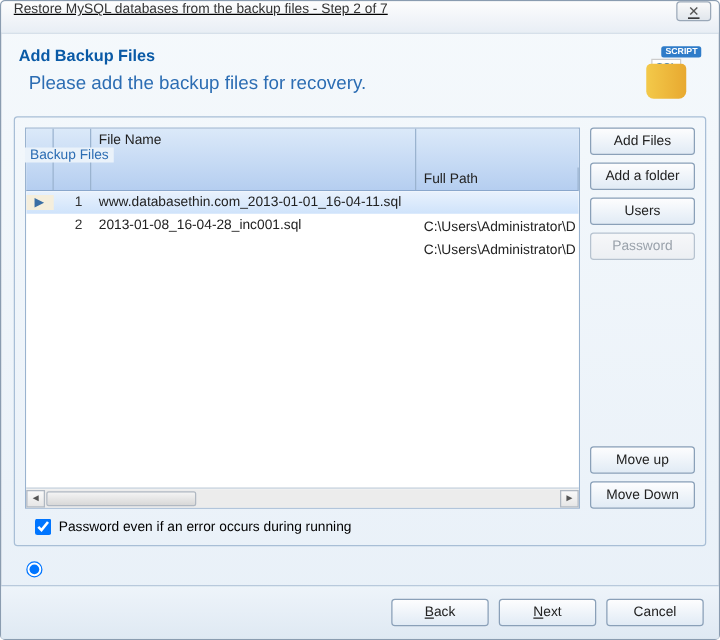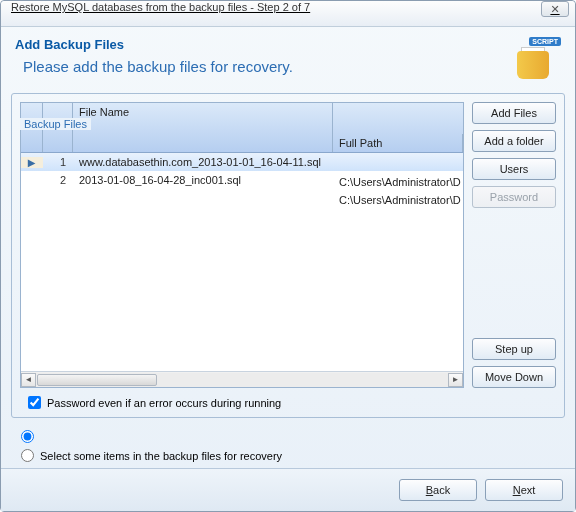--- a/index.html
+++ b/index.html
@@ -205,43 +205,40 @@
           <div class="arrow">►</div>
         </div>
       </div>
 
       <div class="side-buttons">
         <div class="btn">Add Files</div>
         <div class="btn">Add a folder</div>
         <div class="btn">Users</div>
         <div class="btn disabled">Password</div>
         <div class="spacer"></div>
-        <div class="btn">Step up</div>
+        <div class="btn">Move up</div>
         <div class="btn">Move Down</div>
       </div>
     </div>
 
     <div class="checkbox-row">
       <input type="checkbox" checked="" style="">
       <span>Password even if an error occurs during running</span>
     </div>
   </div>
 
   <div class="radio-area">
     <label class="radio-row">
       <input type="radio" name="mode" checked="" style="">
     </label>
-    <label class="radio-row">
-      <input type="radio" name="mode" style="">
-      <span>Select some items in the backup files for recovery</span>
-    </label>
   </div>
 
   <div class="footer">
     <div class="btn">
       <span><span class="underline">B</span><span>ack</span></span>
     </div>
     <div class="btn">
       <span><span class="underline">N</span><span>ext</span></span>
     </div>
+    <div class="btn">Cancel</div>
   </div>
 
 </div>
 
 </body></html>

